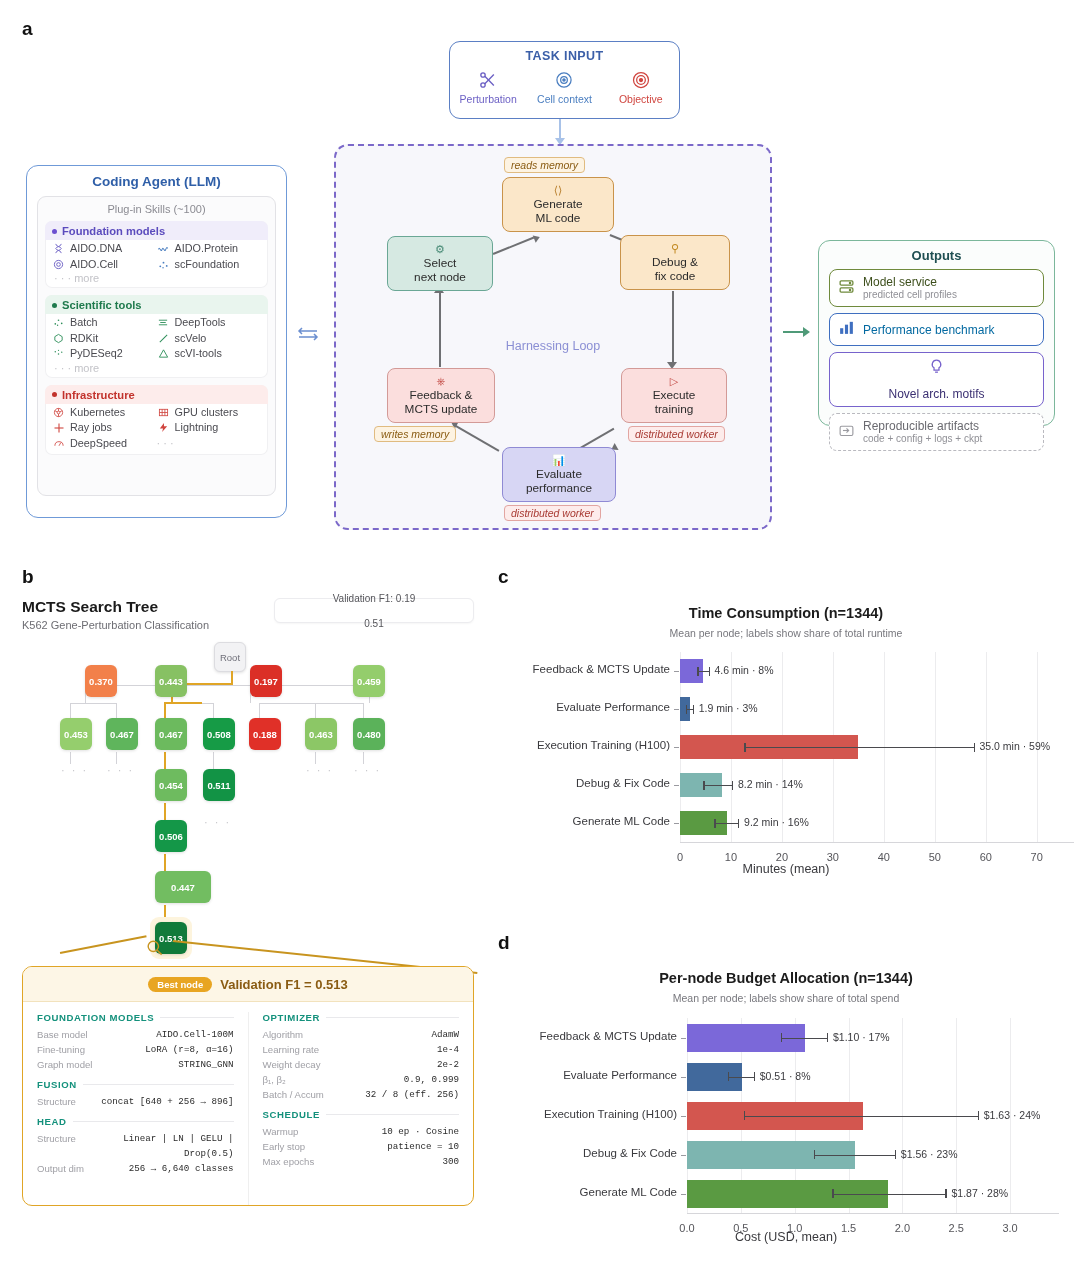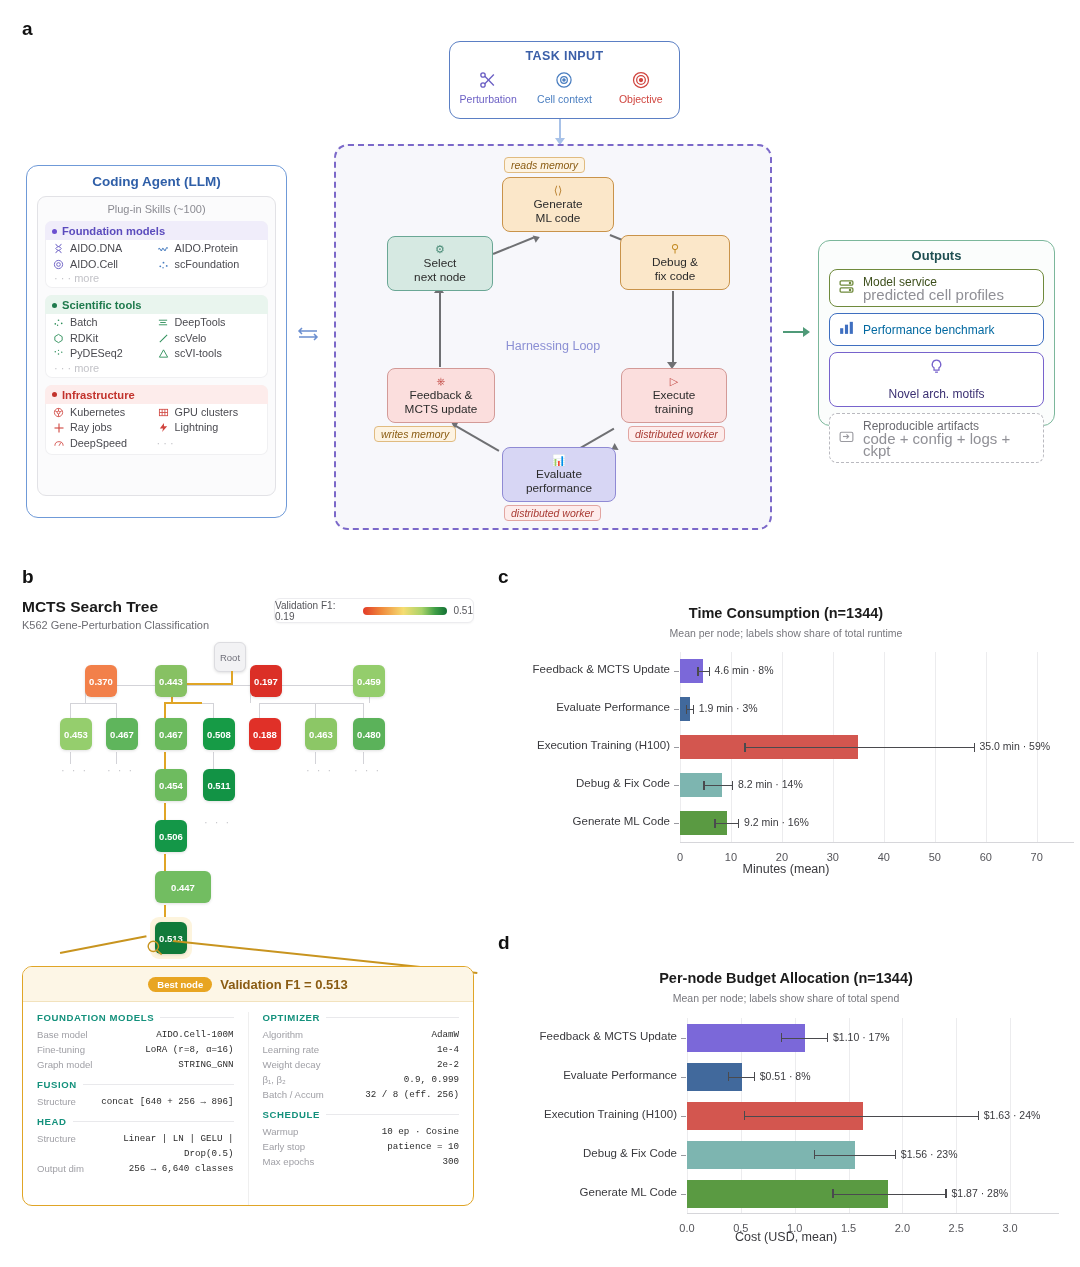--- a/index.html
+++ b/index.html
@@ -100,21 +100,21 @@
   .outputs {
     position:absolute; left:818px; top:240px; width:237px; height:186px;
     border:1.5px solid #7bb79b; border-radius:12px; background:#fbfdfc;
   }
   .out-title { text-align:center; font-size:13px; font-weight:bold; color:#1f4f52; margin-top:7px; }
   .out-item {
     margin:6px 10px 0 10px; border-radius:8px; padding:5px 8px;
     display:flex; align-items:center; gap:8px; background:#fff;
   }
   .out-l1 { font-size:12px; }
-  .out-l2 { font-size:15px; color:#909096; line-height:12px; }
+  .out-l2 { font-size:10px; color:#909096; line-height:12px; }
   .oi-green { border:1.4px solid #6f8a3c; color:#3d4f1c; }
   .oi-blue  { border:1.4px solid #3f6fc0; color:#0369a1; }
   .oi-purple{ border:1.4px solid #7763cc; color:#3b3072;flex-direction:column; }
   .oi-dash  { border:1.4px dashed #b9b9bf; color:#6a6a70; }
   .arrow-right-green {
     position:absolute; left:783px; top:331px; width:24px; height:2px; background:#4f9a78;
   }
   .arrow-right-green:after {
     content:""; position:absolute; left:20px; top:-4px;
     border-top:5px solid transparent; border-bottom:5px solid transparent;
@@ -123,20 +123,21 @@
 
   
   #panel-b { position:absolute; left:0; top:560px; width:492px; height:707px; }
   .b-title { position:absolute; left:22px; top:38px; font-size:15.5px; font-weight:bold; color:#1a1a1a; }
   .b-sub { position:absolute; left:22px; top:59px; font-size:11px; color:#6d6d73; }
   .colorbar-wrap {
     position:absolute; left:274px; top:38px; width:200px; height:25px;
     background:#fff; border:1px solid #ececef; border-radius:6px;
     display:flex; align-items:center; justify-content:center; gap:7px;
     box-shadow:0 1px 2px rgba(0,0,0,.04);
+    flex-direction:column;
   }
   .cb-text { font-size:10px; color:#55555a; }
   .colorbar {
     width:85px; height:8px; border-radius:4px;
     background:linear-gradient(90deg,#e23b28 0%,#f08a3c 22%,#f5dd72 48%,#a9d36a 70%,#3f9e46 86%,#127034 100%);
   }
   .tree { position:absolute; left:0; top:80px; width:492px; height:290px; }
   .tnode {
     position:absolute; border-radius:6px; display:flex; align-items:center; justify-content:center;
     font-size:9.5px; font-weight:bold; color:#fff; box-shadow:0 1px 3px rgba(0,0,0,.12);

